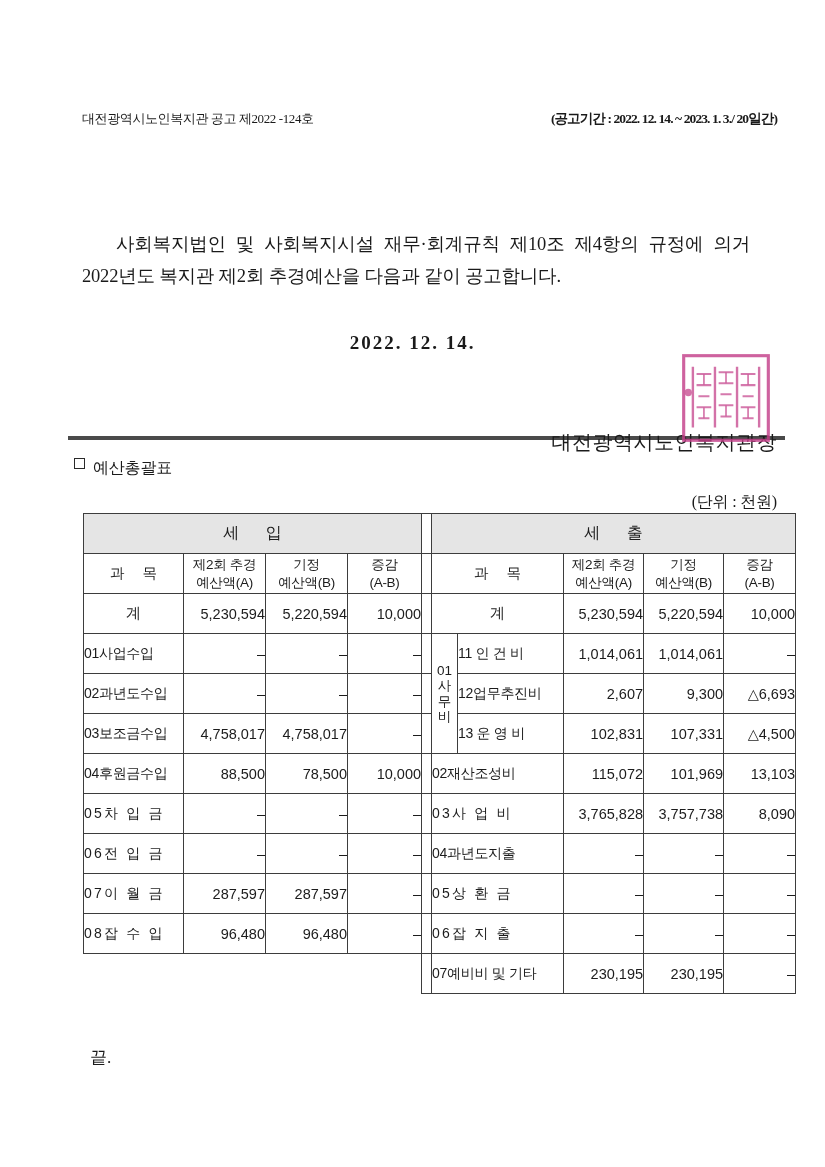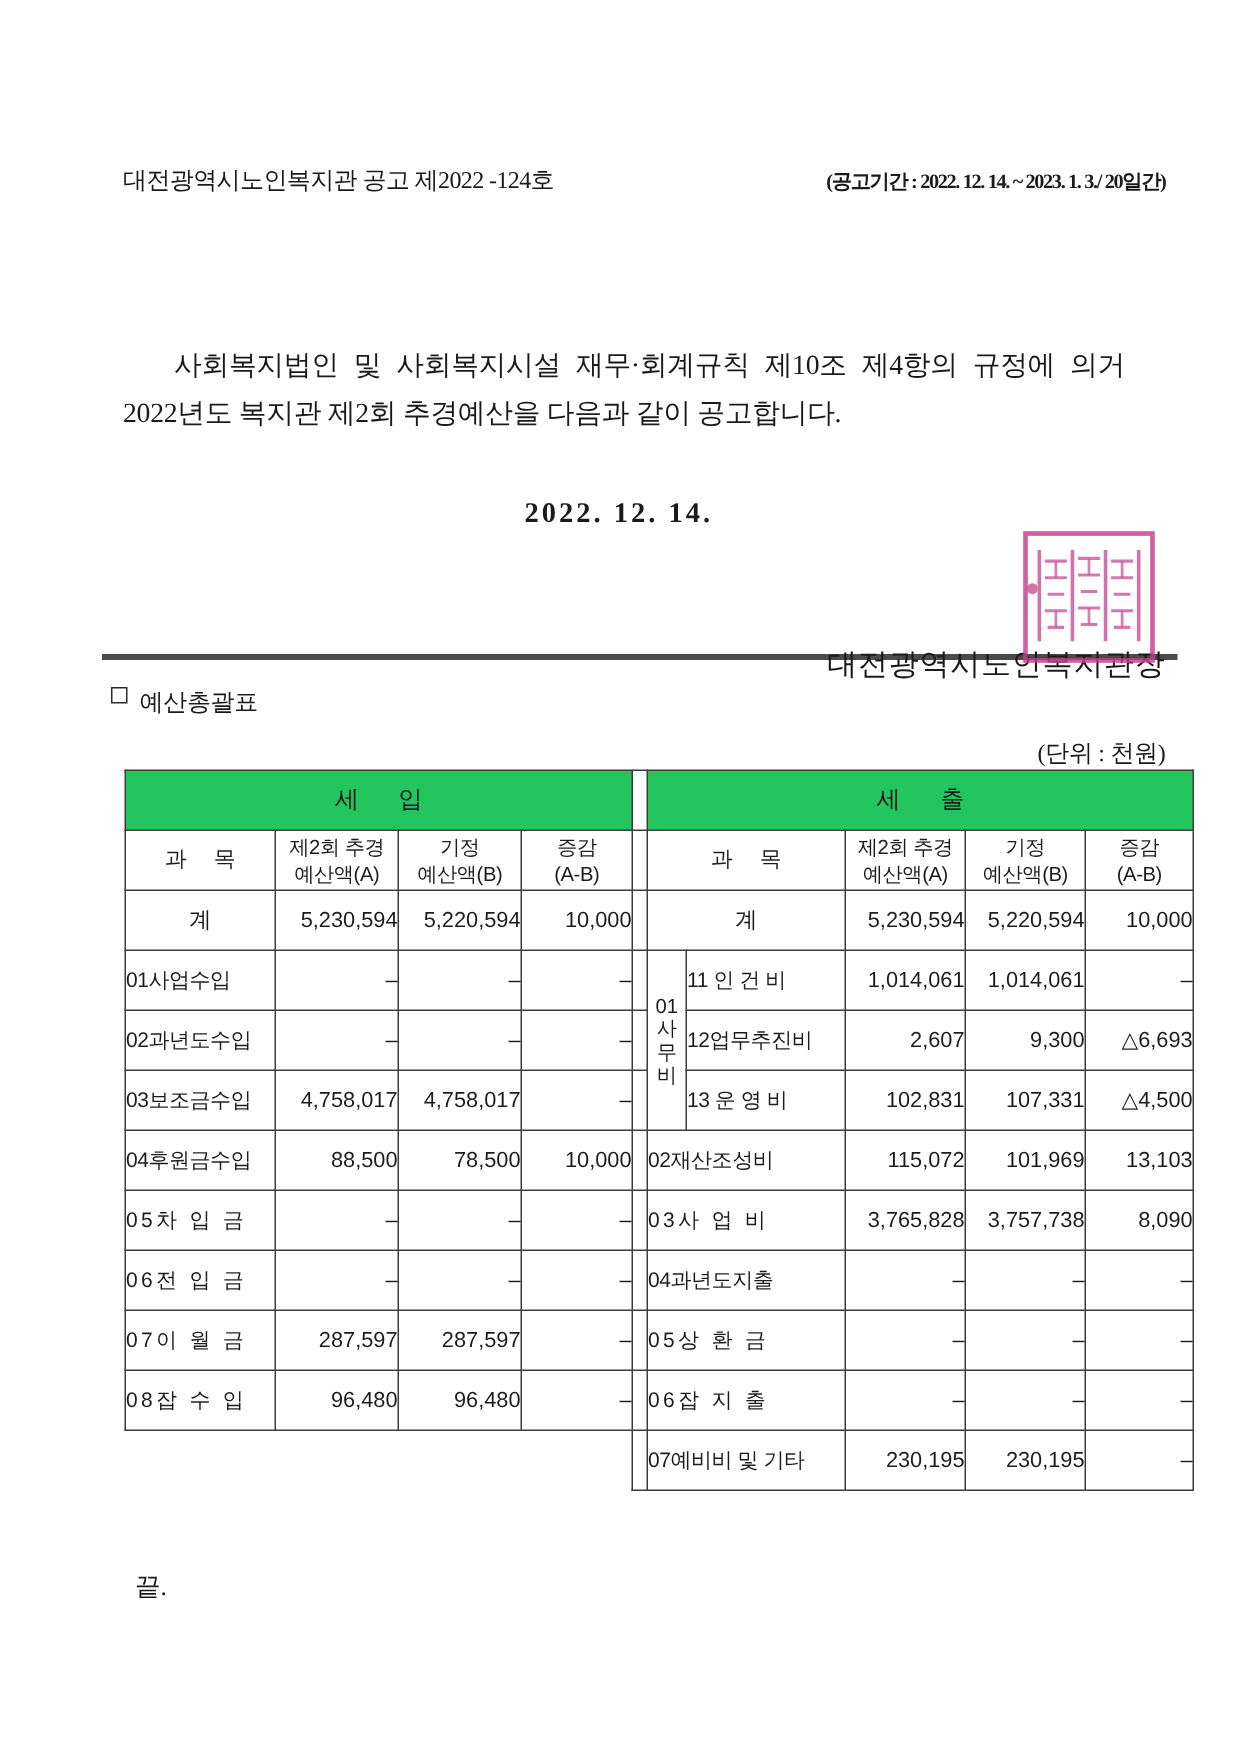--- a/index.html
+++ b/index.html
@@ -27,21 +27,21 @@
   .topline {
     position: absolute;
     top: 110px;
     left: 82px;
     right: 48px;
     display: flex;
     justify-content: space-between;
     align-items: baseline;
   }
   .doc-no {
-    font-size: 16px;
+    font-size: 13px;
     letter-spacing: -0.4px;
     white-space: nowrap;
   }
   .notice-period {
     font-size: 13.5px;
     font-weight: bold;
     letter-spacing: -0.9px;
     white-space: nowrap;
   }
 
@@ -164,21 +164,21 @@
   table.budget td, table.budget th {
     border: 1px solid #3d3d3d;
     padding: 0;
     height: 40px;
     box-sizing: border-box;
     font-weight: normal;
     color: #1c1c1c;
   }
 
   .grp-head {
-    background: #22c55e;
+    background: #e5e5e5;
     text-align: center;
     font-size: 16px;
     letter-spacing: 11px;
     text-indent: 11px;
     height: 34px;
   }
 
   .col-head {
     text-align: center;
     font-size: 13.5px;

